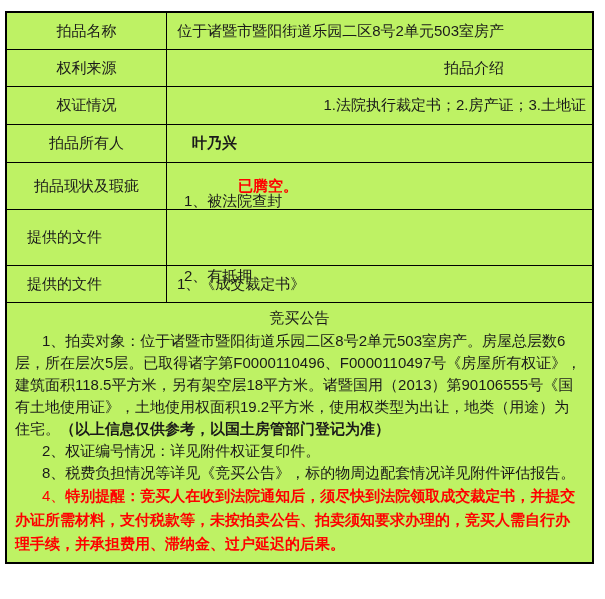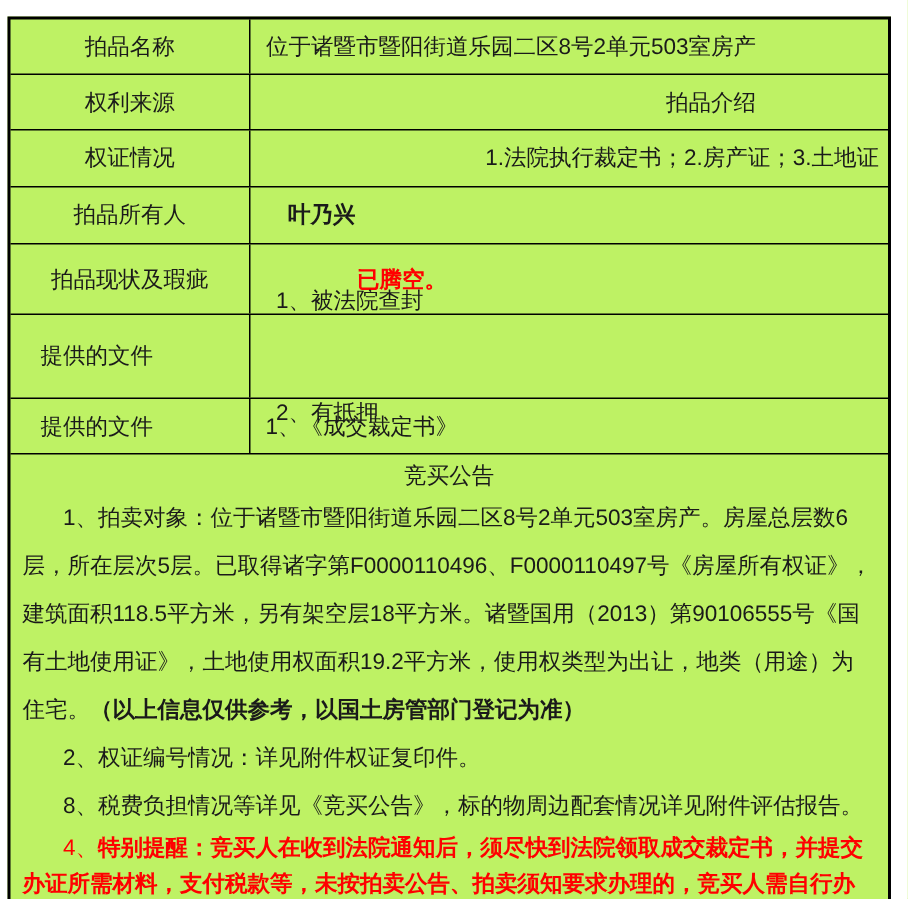--- a/index.html
+++ b/index.html
@@ -65,21 +65,21 @@
     font-size: 15px;
     line-height: 22px;
   }
   .intro-title {
     text-align: center;
     line-height: 21px;
     margin-bottom: 2px;
   }
   .intro p {
     text-indent: 1.8em;
-    line-height: 32px;
+    line-height: 22px;
   }
   .intro p.reminder { line-height: 24px; }
   .b { font-weight: bold; }
   .red { color: #ff0000; }
 </style>
 </head>
 <body>
 
 <div class="table-wrap">
 

